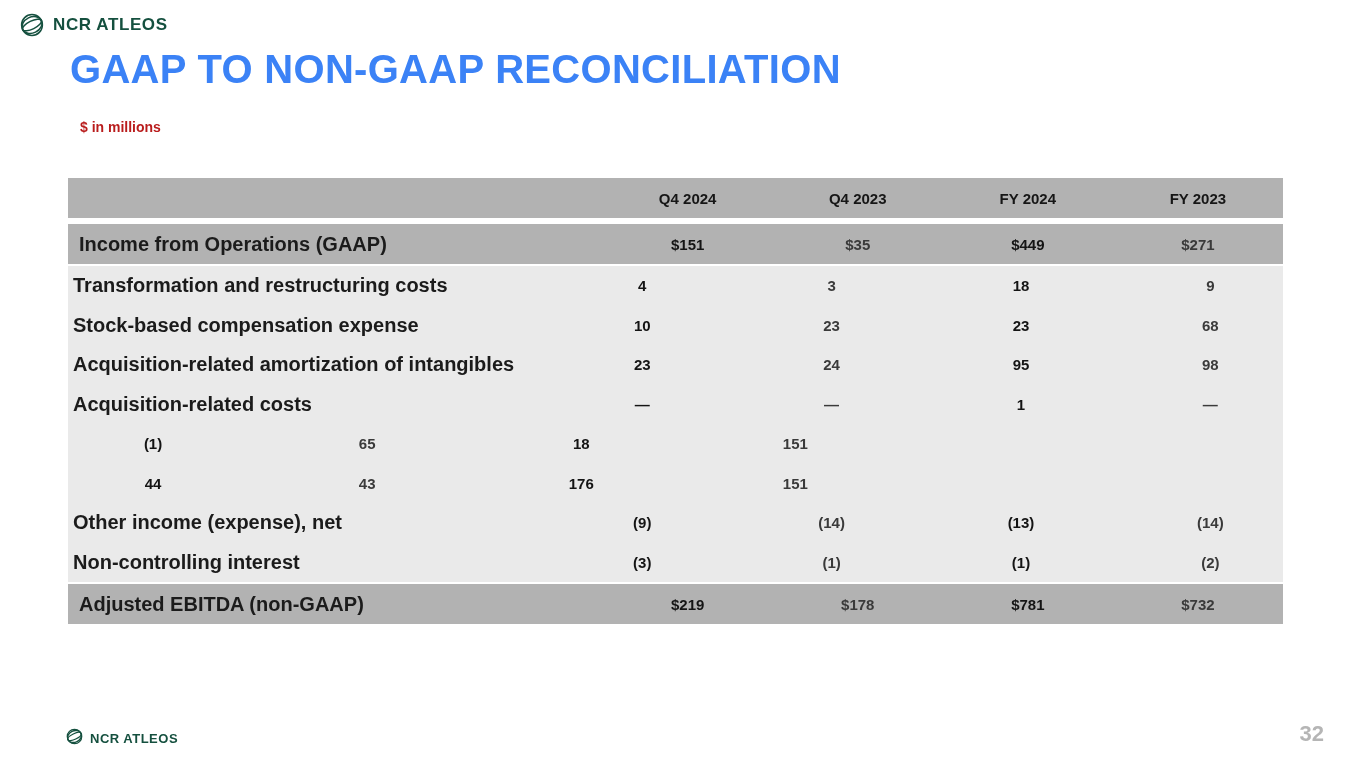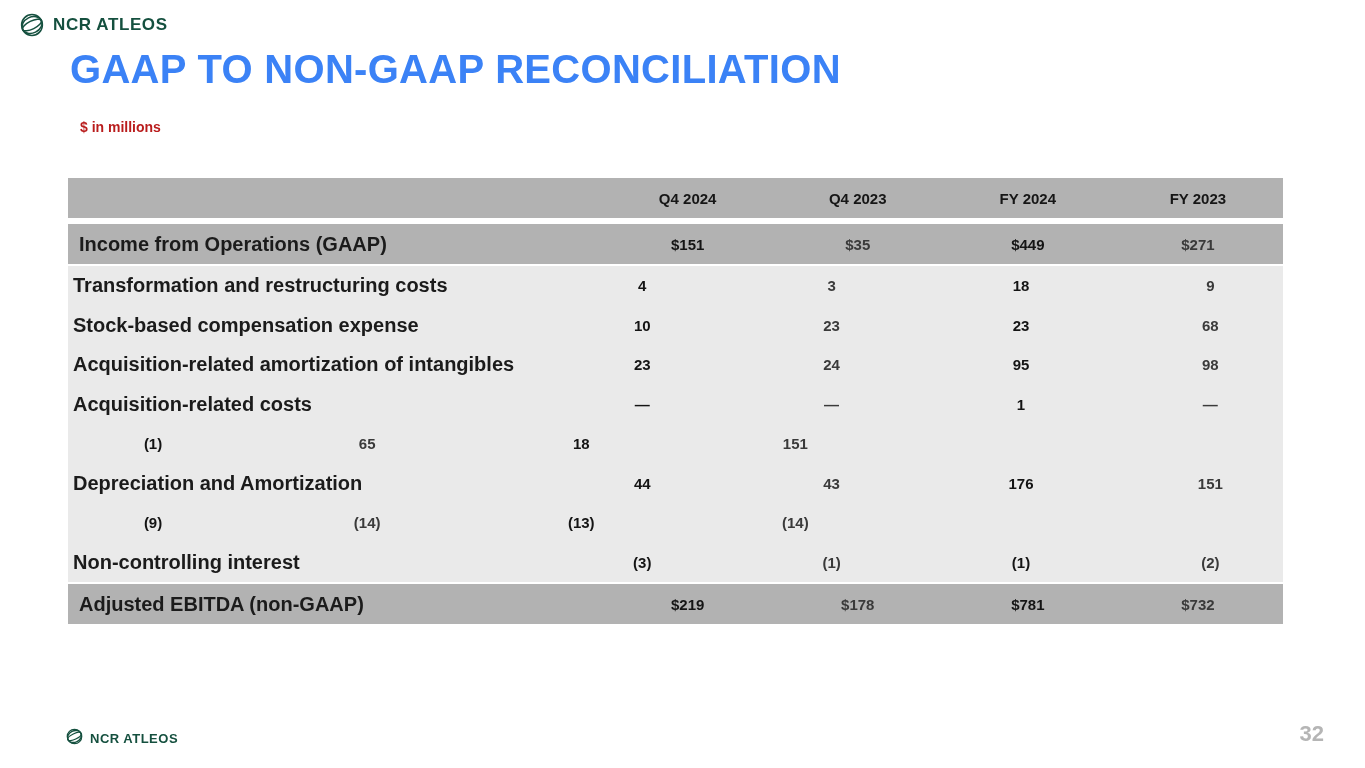--- a/index.html
+++ b/index.html
@@ -187,28 +187,28 @@
     </div>
 
     <div class="row body-row">
       <div class="value-cell bold-col">(1)</div>
       <div class="value-cell">65</div>
       <div class="value-cell bold-col">18</div>
       <div class="value-cell">151</div>
     </div>
 
     <div class="row body-row">
-      <div class="label-cell">Depreciation and Amortization</div>
       <div class="value-cell bold-col">44</div>
       <div class="value-cell">43</div>
       <div class="value-cell bold-col">176</div>
       <div class="value-cell">151</div>
     </div>
 
     <div class="row body-row">
+      <div class="label-cell">Other income (expense), net</div>
       <div class="value-cell bold-col">(9)</div>
       <div class="value-cell">(14)</div>
       <div class="value-cell bold-col">(13)</div>
       <div class="value-cell">(14)</div>
     </div>
 
     <div class="row body-row">
       <div class="label-cell">Non-controlling interest</div>
       <div class="value-cell bold-col">(3)</div>
       <div class="value-cell">(1)</div>

